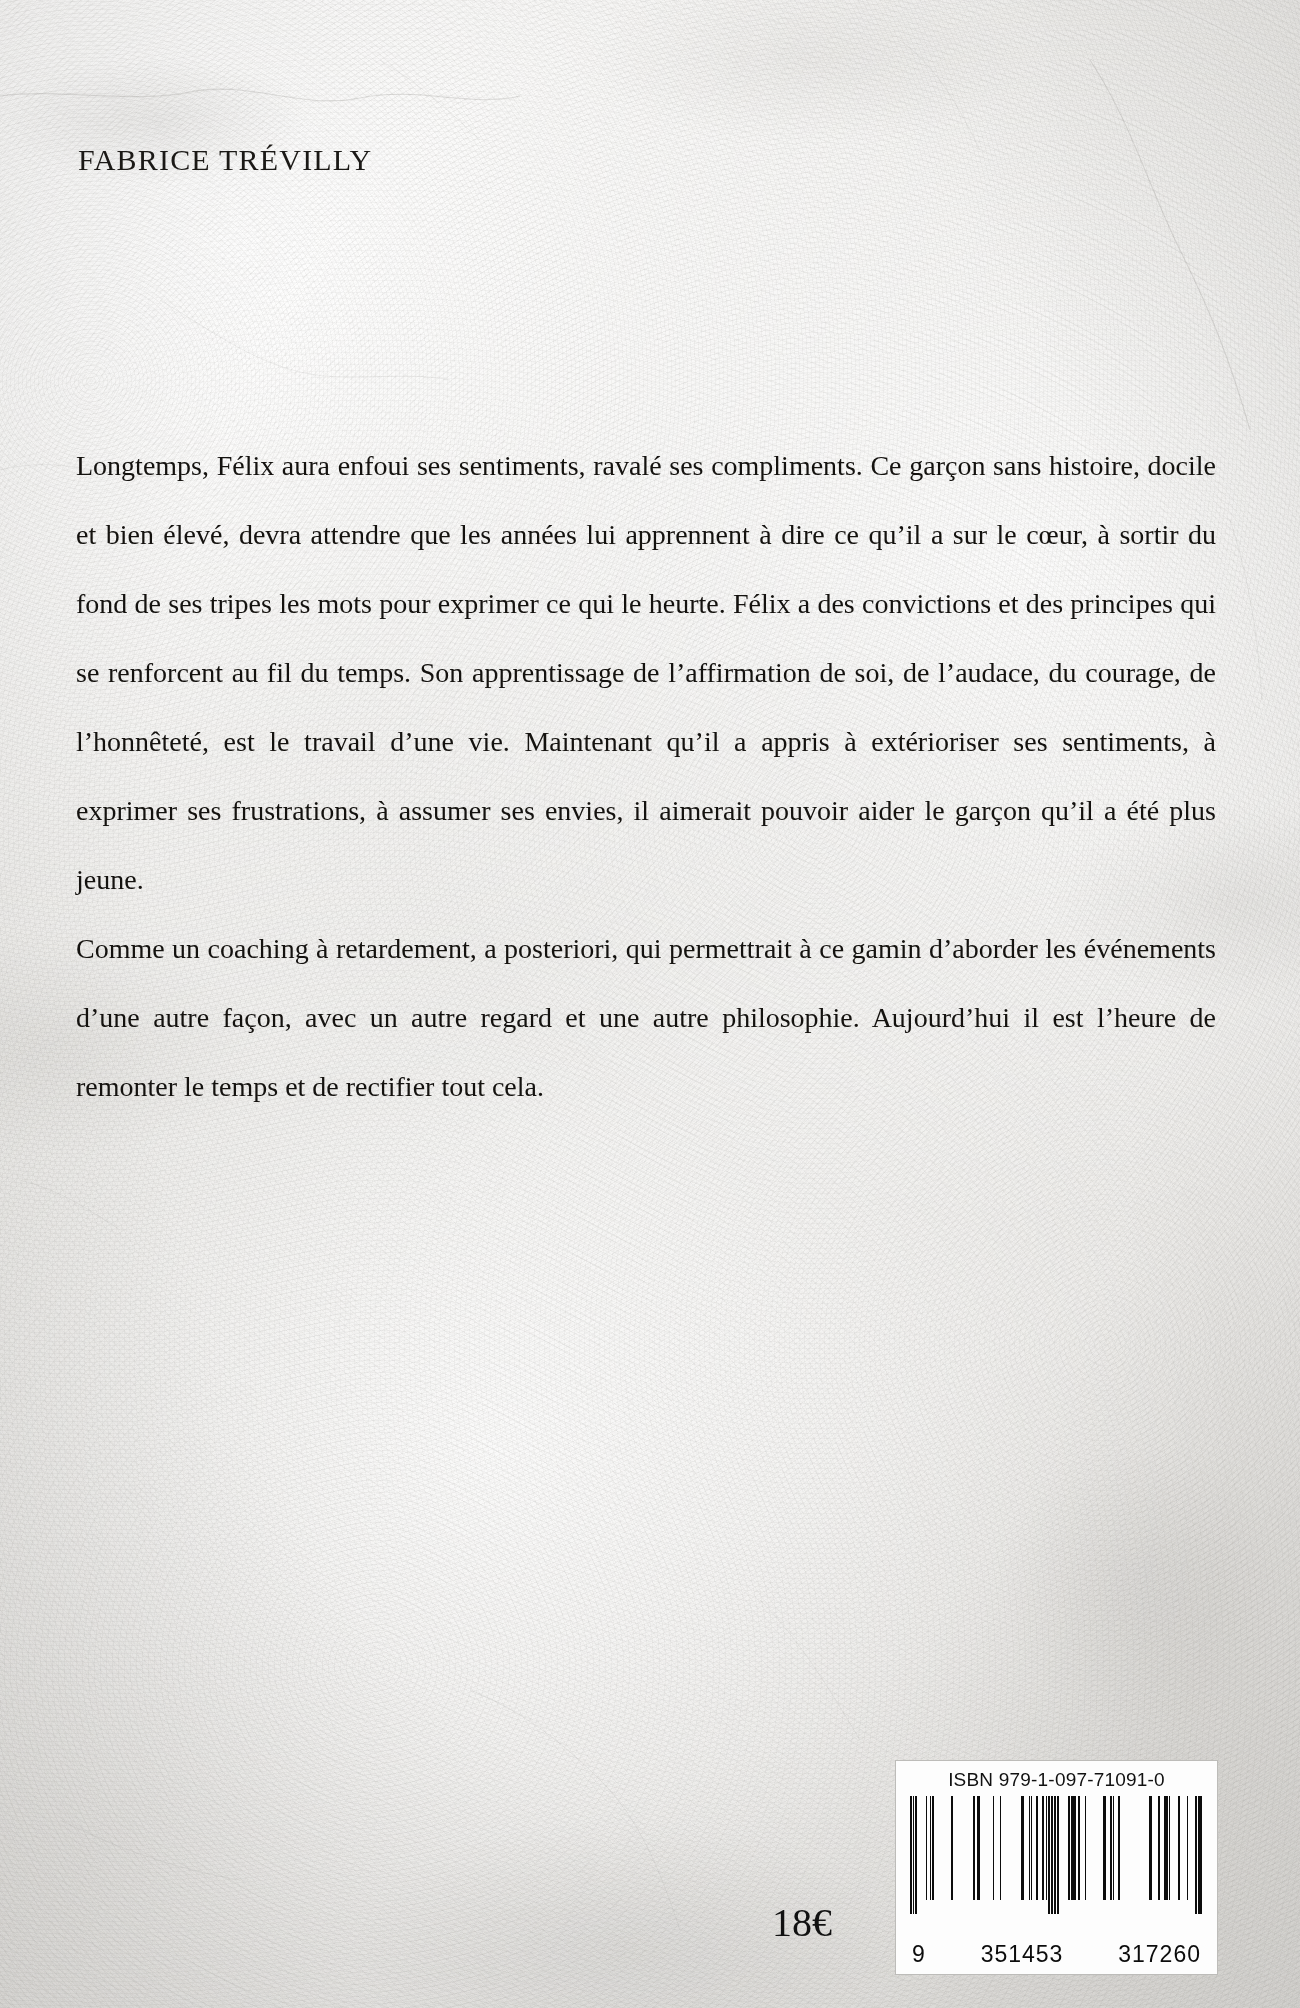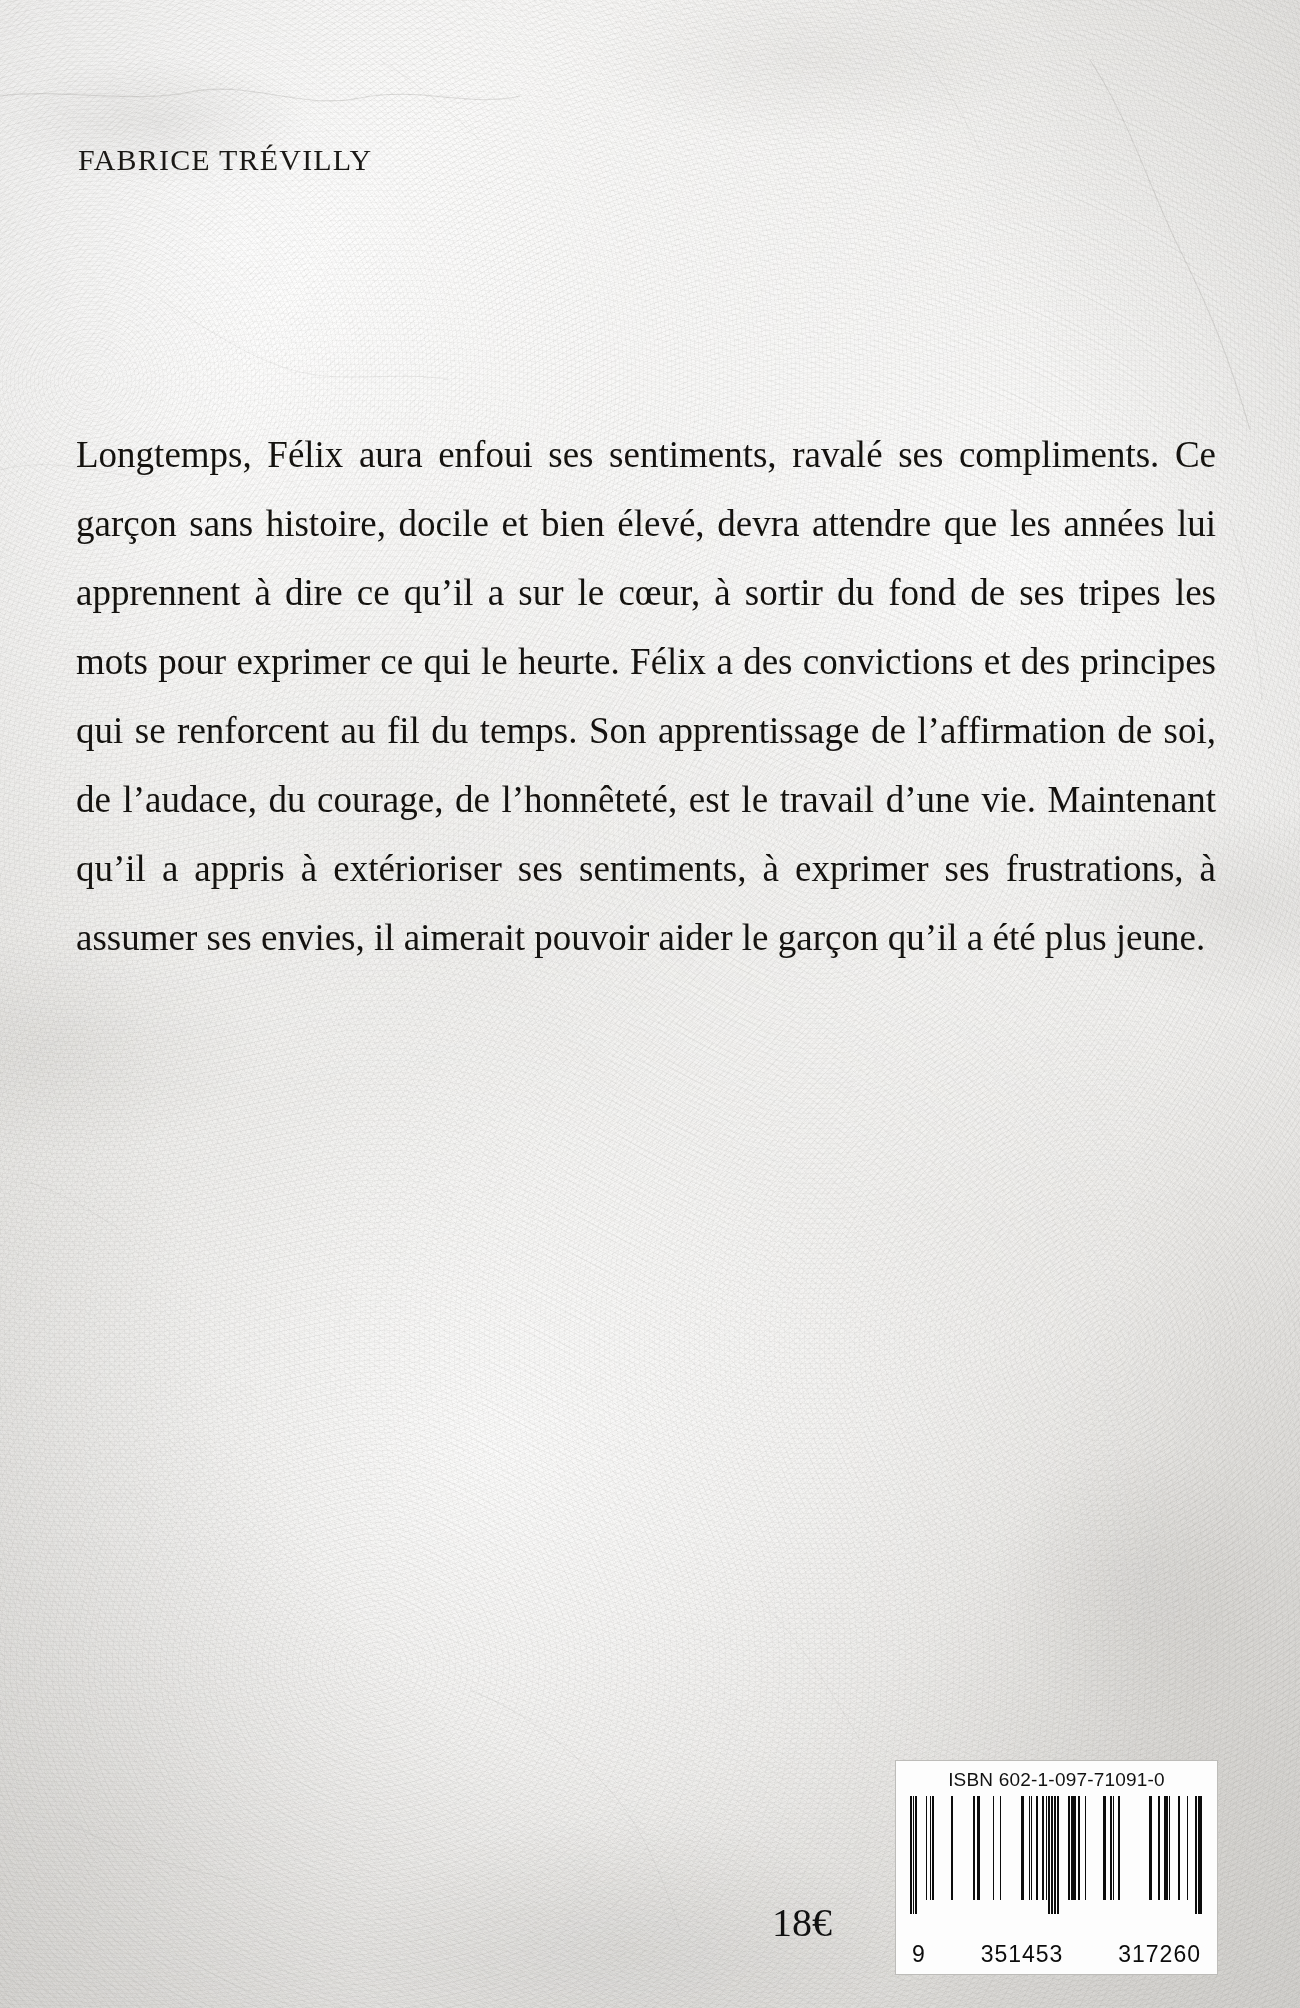--- a/index.html
+++ b/index.html
@@ -114,23 +114,23 @@
     font-family: "Liberation Serif", serif;
     color: #100e0c;
     white-space: nowrap;
     font-weight: normal;
     margin: 0;
   }
 
   .blurb {
     position: absolute;
     left: 76px;
-    top: 420px;
+    top: 431px;
     width: 1140px;
-    font-size: 37px;
+    font-size: 28px;
     line-height: 69px;
     text-align: justify;
     text-justify: inter-word;
     color: #14120f;
     font-family: "Liberation Serif", serif;
   }
   .blurb p { margin: 0; }
   .blurb p + p { margin-top: 0; }
 
   
@@ -219,26 +219,27 @@
 
   <div class="vignette"></div>
 
   <div class="content">
 
     <div class="author">FABRICE TRÉVILLY</div>
 
 
     <div class="blurb">
       <p>Longtemps, Félix aura enfoui ses sentiments, ravalé ses compliments. Ce garçon sans histoire, docile et bien élevé, devra attendre que les années lui apprennent à dire ce qu’il a sur le cœur, à sortir du fond de ses tripes les mots pour exprimer ce qui le heurte. Félix a des convictions et des principes qui se renforcent au fil du temps. Son apprentissage de l’affirmation de soi, de l’audace, du courage, de l’honnêteté, est le travail d’une vie. Maintenant qu’il a appris à extérioriser ses sentiments, à exprimer ses frustrations, à assumer ses envies, il aimerait pouvoir aider le garçon qu’il a été plus jeune.</p>
+      <p>Comme un coaching à retardement, a posteriori, qui permettrait à ce gamin d’aborder les événements d’une autre façon, avec un autre regard et une autre philosophie. Aujourd’hui il est l’heure de remonter le temps et de rectifier tout cela.</p>
     </div>
 
     <div class="price">18€</div>
 
     <div class="barcode-block">
-      <div class="isbn-text">ISBN 602-1-097-71091-0</div>
+      <div class="isbn-text">ISBN 979-1-097-71091-0</div>
       <div class="bars" id="bars">
           <span style="width: 2px; height: 118px; background: rgb(12, 12, 12);"></span>
           <span style="width: 1px; height: 1px; background: transparent;"></span>
           <span style="width: 2px; height: 118px; background: rgb(12, 12, 12);"></span>
           <span style="width: 1px; height: 1px; background: transparent;"></span>
           <span style="width: 2px; height: 118px; background: rgb(12, 12, 12);"></span>
           <span style="width: 1px; height: 1px; background: transparent;"></span>
           <span style="width: 1px; height: 104px; background: transparent;"></span>
           <span style="width: 2px; height: 1px; background: transparent;"></span>
           <span style="width: 1px; height: 104px; background: transparent;"></span>

